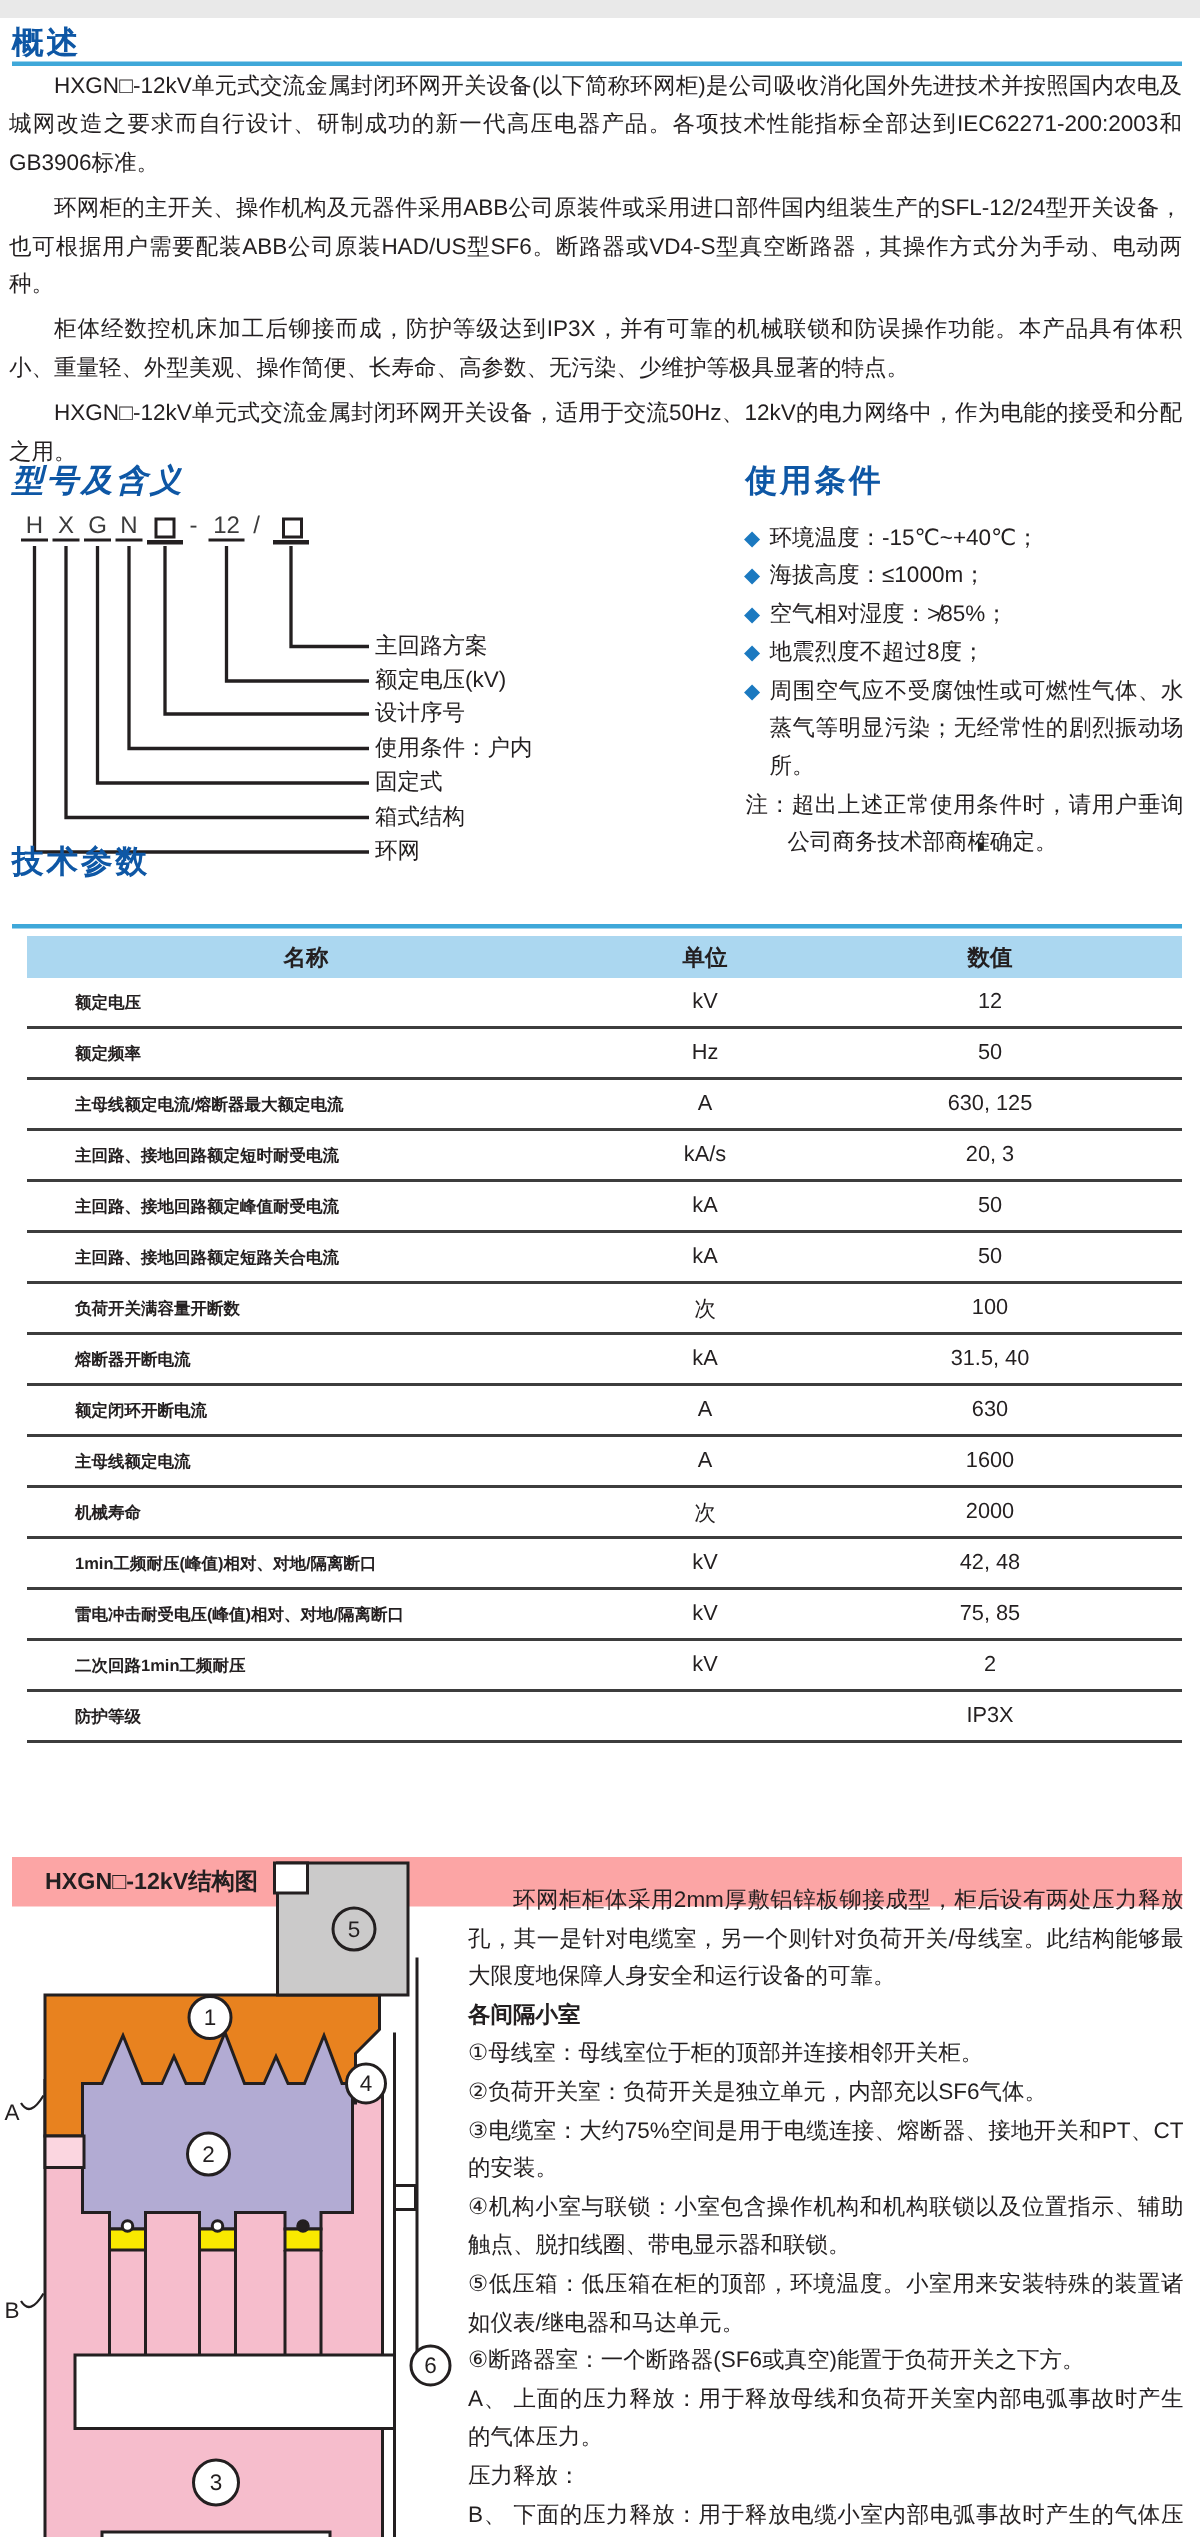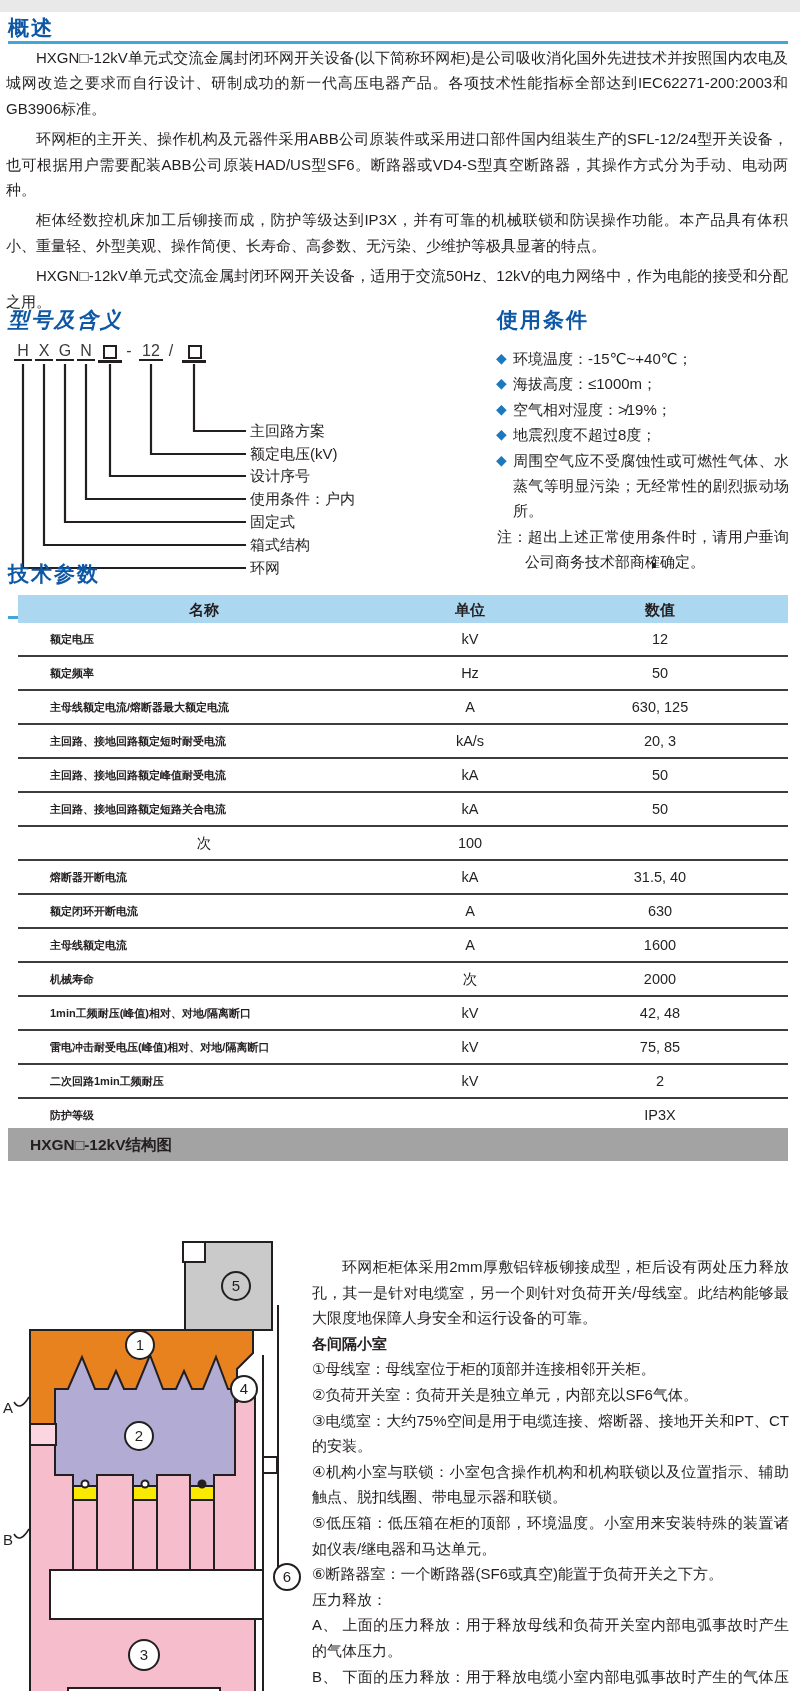--- a/index.html
+++ b/index.html
@@ -25,32 +25,32 @@
   .model-svg{position:absolute;left:0;top:352px;}
 
   
   .conditions{position:absolute;left:497px;top:294px;width:292px;}
   .conditions .cond-list{list-style:none;margin:12px 0 0 0;padding:0;}
   .conditions li{position:relative;padding-left:16px;font-size:15px;line-height:25.4px;text-align:justify;}
   .diamond{position:absolute;left:-1px;top:0;color:#1b79c0;font-size:14px;}
   .cond-note{padding-left:28px;text-indent:-28px;font-size:15px;line-height:25.4px;text-align:justify;}
 
   
-  .tech-table{position:absolute;left:18px;top:583px;width:770px;}
+  .tech-table{position:absolute;left:18px;top:612px;width:770px;}
   .thead{height:28px;background:#abd7f0;position:relative;font-size:15px;font-weight:bold;}
   .thead span{position:absolute;top:0;line-height:29px;text-align:center;}
   .th-name{left:0;width:372px;}
   .th-unit{left:372px;width:160px;}
   .th-value{left:532px;width:220px;}
   .trow{height:32px;border-bottom:2.5px solid #3d3d3d;display:grid;grid-template-columns:372px 160px 220px;align-items:center;}
   .cell-name{padding-left:32px;font-size:11px;font-weight:bold;white-space:nowrap;}
   .cell-unit,.cell-value{text-align:center;font-size:14.5px;}
 
   
-  .banner{position:absolute;left:8px;top:1116px;width:780px;height:33px;background:#a3a3a3;}
+  .banner{position:absolute;left:8px;top:1226px;width:780px;height:33px;background:#fca5a5;}
   .banner span{display:block;margin-left:22px;line-height:34px;font-size:15.5px;font-weight:bold;}
   .struct-text{position:absolute;left:312px;top:1242px;width:477px;}
   .struct-text p{margin:0;font-size:15px;line-height:25.6px;text-align:justify;}
   .struct-text p.indent{text-indent:2em;}
   .struct-text p.bold{font-weight:bold;}
   .diagram-svg{position:absolute;left:0;top:1225px;}
   svg text{font-family:"Liberation Sans","DejaVu Sans",sans-serif;}
 </style>
 </head>
 <body>
@@ -97,21 +97,21 @@
   <span class="model-label" style="top:478px;">使用条件：户内</span>
   <span class="model-label" style="top:501px;">固定式</span>
   <span class="model-label" style="top:524px;">箱式结构</span>
   <span class="model-label" style="top:547px;">环网</span>
 
   <div class="conditions">
     <div class="sec-title" style="position:static;">使用条件</div>
     <ul class="cond-list">
       <li><span class="diamond">◆</span><span>环境温度：-15℃~+40℃；</span></li>
       <li><span class="diamond">◆</span><span>海拔高度：≤1000m；</span></li>
-      <li><span class="diamond">◆</span><span>空气相对湿度：≯19%；</span></li>
+      <li><span class="diamond">◆</span><span>空气相对湿度：≯85%；</span></li>
       <li><span class="diamond">◆</span><span>地震烈度不超过8度；</span></li>
       <li><span class="diamond">◆</span><span>周围空气应不受腐蚀性或可燃性气体、水蒸气等明显污染；无经常性的剧烈振动场所。</span></li>
     </ul>
     <div class="cond-note">注：超出上述正常使用条件时，请用户垂询公司商务技术部商榷确定。</div>
   </div>
 
   <div class="sec-title" style="left:8px;top:548px;">技术参数</div>
   <div class="sec-rule" style="left:8px;top:604px;width:780px;"></div>
 
   <div class="tech-table">
@@ -144,20 +144,21 @@
         <span class="cell-name">主回路、接地回路额定峰值耐受电流</span>
         <span class="cell-unit">kA</span>
         <span class="cell-value">50</span>
       </div>
     <div class="trow">
         <span class="cell-name">主回路、接地回路额定短路关合电流</span>
         <span class="cell-unit">kA</span>
         <span class="cell-value">50</span>
       </div>
     <div class="trow">
+        <span class="cell-name">负荷开关满容量开断数</span>
         <span class="cell-unit">次</span>
         <span class="cell-value">100</span>
       </div>
     <div class="trow">
         <span class="cell-name">熔断器开断电流</span>
         <span class="cell-unit">kA</span>
         <span class="cell-value">31.5, 40</span>
       </div>
     <div class="trow">
         <span class="cell-name">额定闭环开断电流</span>
@@ -280,18 +281,18 @@
 
   <div class="struct-text">
     <p class="indent">环网柜柜体采用2mm厚敷铝锌板铆接成型，柜后设有两处压力释放孔，其一是针对电缆室，另一个则针对负荷开关/母线室。此结构能够最大限度地保障人身安全和运行设备的可靠。</p>
     <p class="bold">各间隔小室</p>
     <p>①母线室：母线室位于柜的顶部并连接相邻开关柜。</p>
     <p>②负荷开关室：负荷开关是独立单元，内部充以SF6气体。</p>
     <p>③电缆室：大约75%空间是用于电缆连接、熔断器、接地开关和PT、CT的安装。</p>
     <p>④机构小室与联锁：小室包含操作机构和机构联锁以及位置指示、辅助触点、脱扣线圈、带电显示器和联锁。</p>
     <p>⑤低压箱：低压箱在柜的顶部，环境温度。小室用来安装特殊的装置诸如仪表/继电器和马达单元。</p>
     <p>⑥断路器室：一个断路器(SF6或真空)能置于负荷开关之下方。</p>
+    <p>A、 上面的压力释放：用于释放母线和负荷开关室内部电弧事故时产生的气体压力。</p>
     <p>压力释放：</p>
-    <p>A、 上面的压力释放：用于释放母线和负荷开关室内部电弧事故时产生的气体压力。</p>
     <p>B、 下面的压力释放：用于释放电缆小室内部电弧事故时产生的气体压力。</p>
   </div>
 
 </div>
 
 </body></html>

